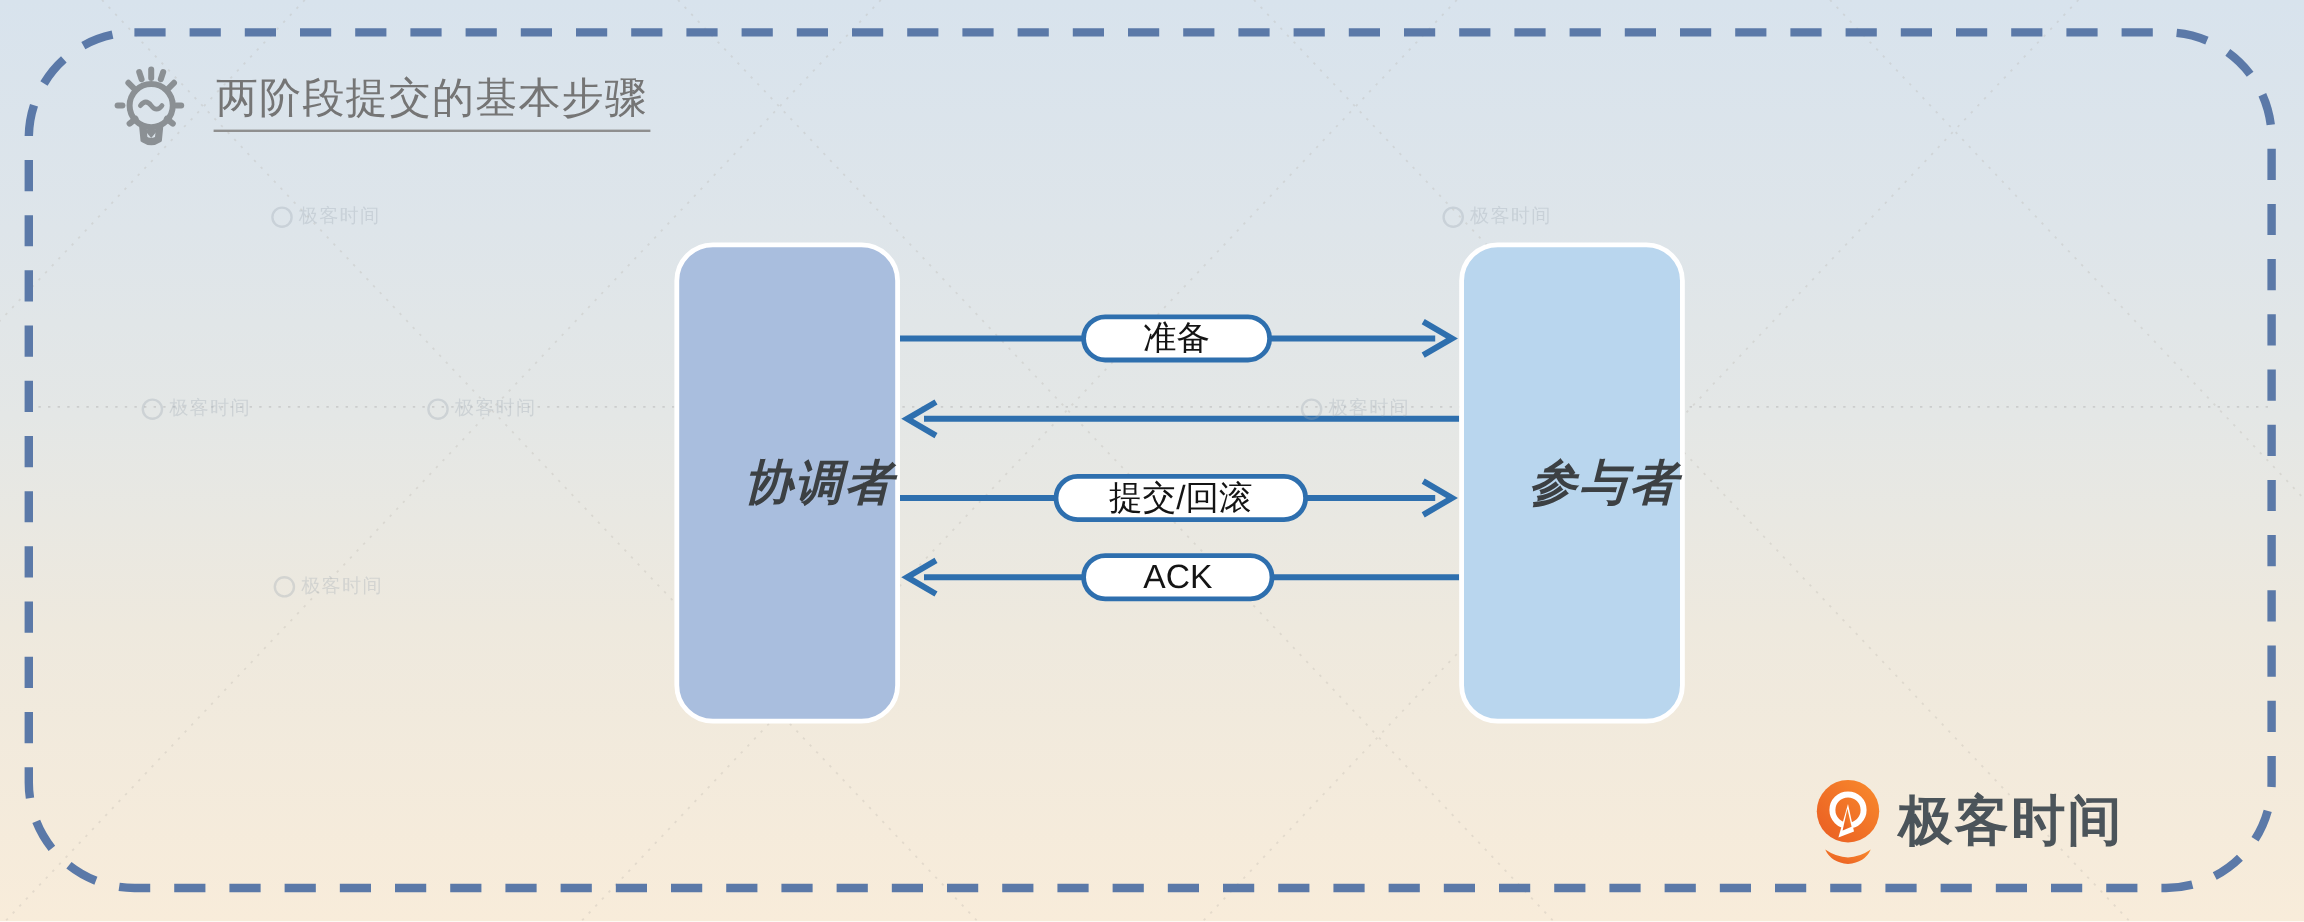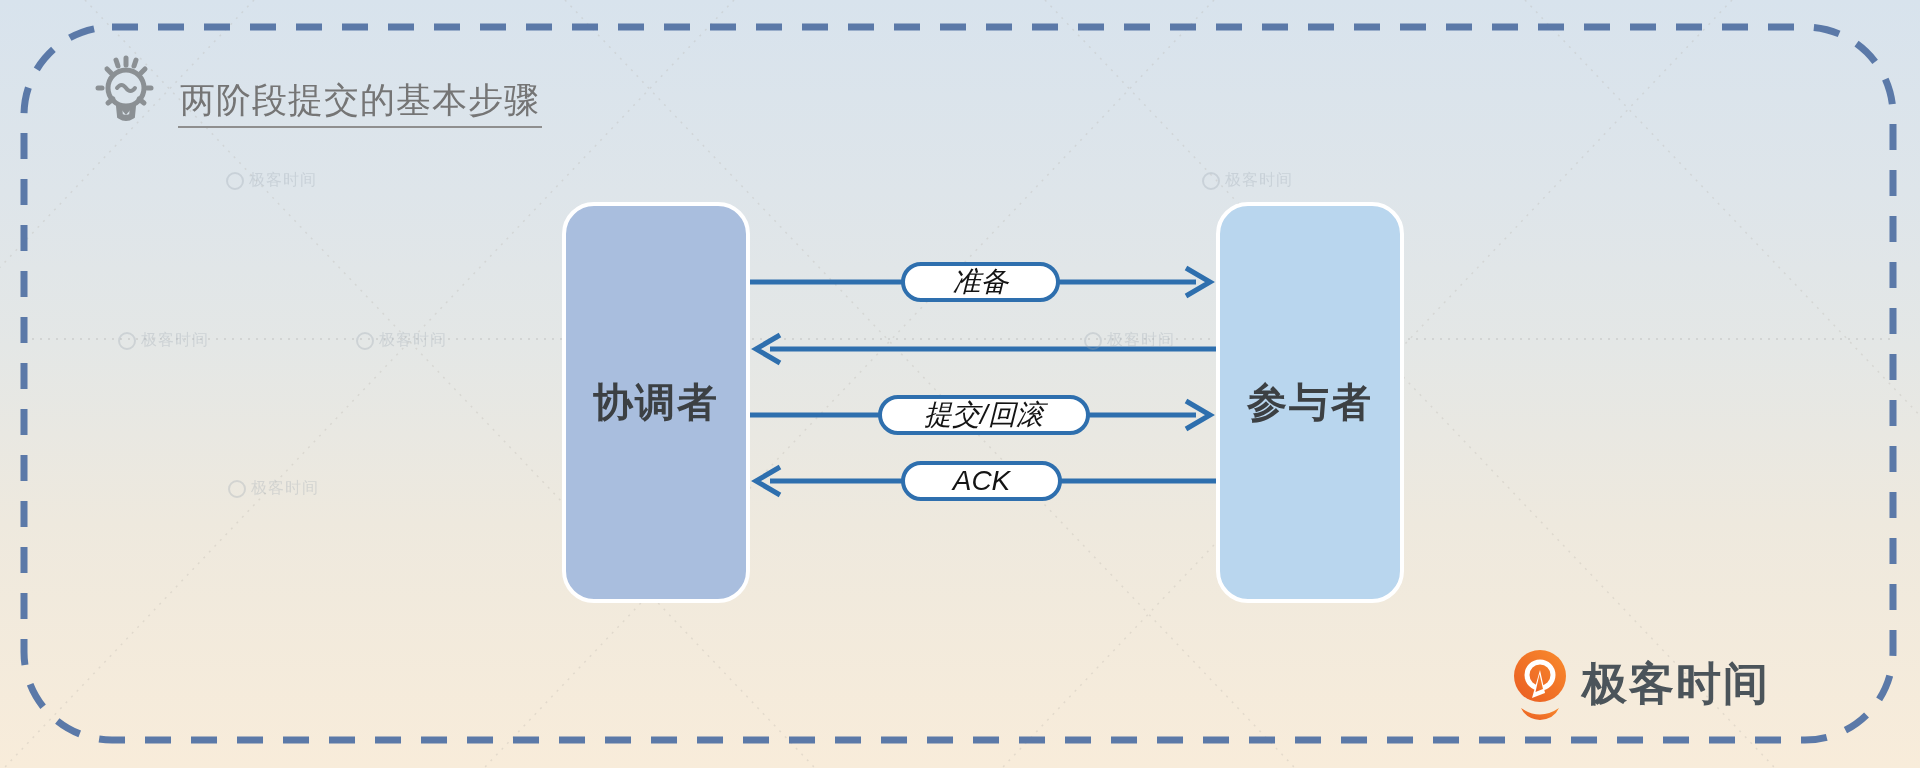--- a/index.html
+++ b/index.html
@@ -12,33 +12,33 @@
   }
   html,body{margin:0;padding:0;}
   body{font-family:"Liberation Sans","DejaVu Sans",sans-serif;}
   .stage{position:relative;width:1920px;height:768px;overflow:hidden;
     background:linear-gradient(180deg,var(--bg-top) 0%,#dee5ea 25%,var(--bg-mid) 45%,#eee9de 68%,var(--bg-bottom) 100%);}
   .layer{position:absolute;left:0;top:0;width:1920px;height:768px;}
 
   
   .title-block{position:absolute;left:86px;top:46px;display:flex;align-items:flex-start;}
   .title-text{position:absolute;left:92px;top:14px;font-size:35px;line-height:44px;color:var(--title);
-    letter-spacing:1px;border-bottom:2px solid #8f8f8f;padding:0 2px 4px 2px;white-space:nowrap;margin-top:18px;}
+    letter-spacing:1px;border-bottom:2px solid #8f8f8f;padding:0 2px 4px 2px;white-space:nowrap;}
 
   
   .actor{position:absolute;top:202px;width:188px;height:401px;border:4px solid #fff;border-radius:32px;
-    box-sizing:border-box;display:flex;align-items:center;justify-content:center;}
+    box-sizing:border-box;display:flex;align-items:center;justify-content:flex-end;font-style:italic;}
   .actor.coordinator{left:562px;background:var(--coordinator);}
   .actor.participant{left:1216px;background:var(--participant);border-radius:32px;}
   .actor .label{font-size:40px;font-weight:600;color:var(--box-text);letter-spacing:2px;white-space:nowrap;}
 
   
   .pill{position:absolute;height:40px;box-sizing:border-box;background:var(--pill-bg);
     border:4px solid var(--arrow);border-radius:22px;display:flex;align-items:center;justify-content:center;
-    font-size:28px;color:#141414;white-space:nowrap;z-index:5;font-style:italic;}
+    font-size:28px;color:#141414;white-space:nowrap;z-index:5;}
   .pill-1{left:901px;top:262px;width:159px;}
   .pill-2{left:901px;top:329px;width:162px;}
   .pill-3{left:878px;top:395px;width:212px;}
   .pill-4{left:901px;top:461px;width:161px;}
 
   
   .wm{position:absolute;display:flex;align-items:center;gap:5px;color:var(--wm);opacity:0.30;z-index:2;}
   .wm .wm-ring{width:14px;height:14px;border:2.5px solid currentColor;border-radius:50%;flex:0 0 auto;}
   .wm .wm-txt{font-size:16px;letter-spacing:1px;white-space:nowrap;}
 

